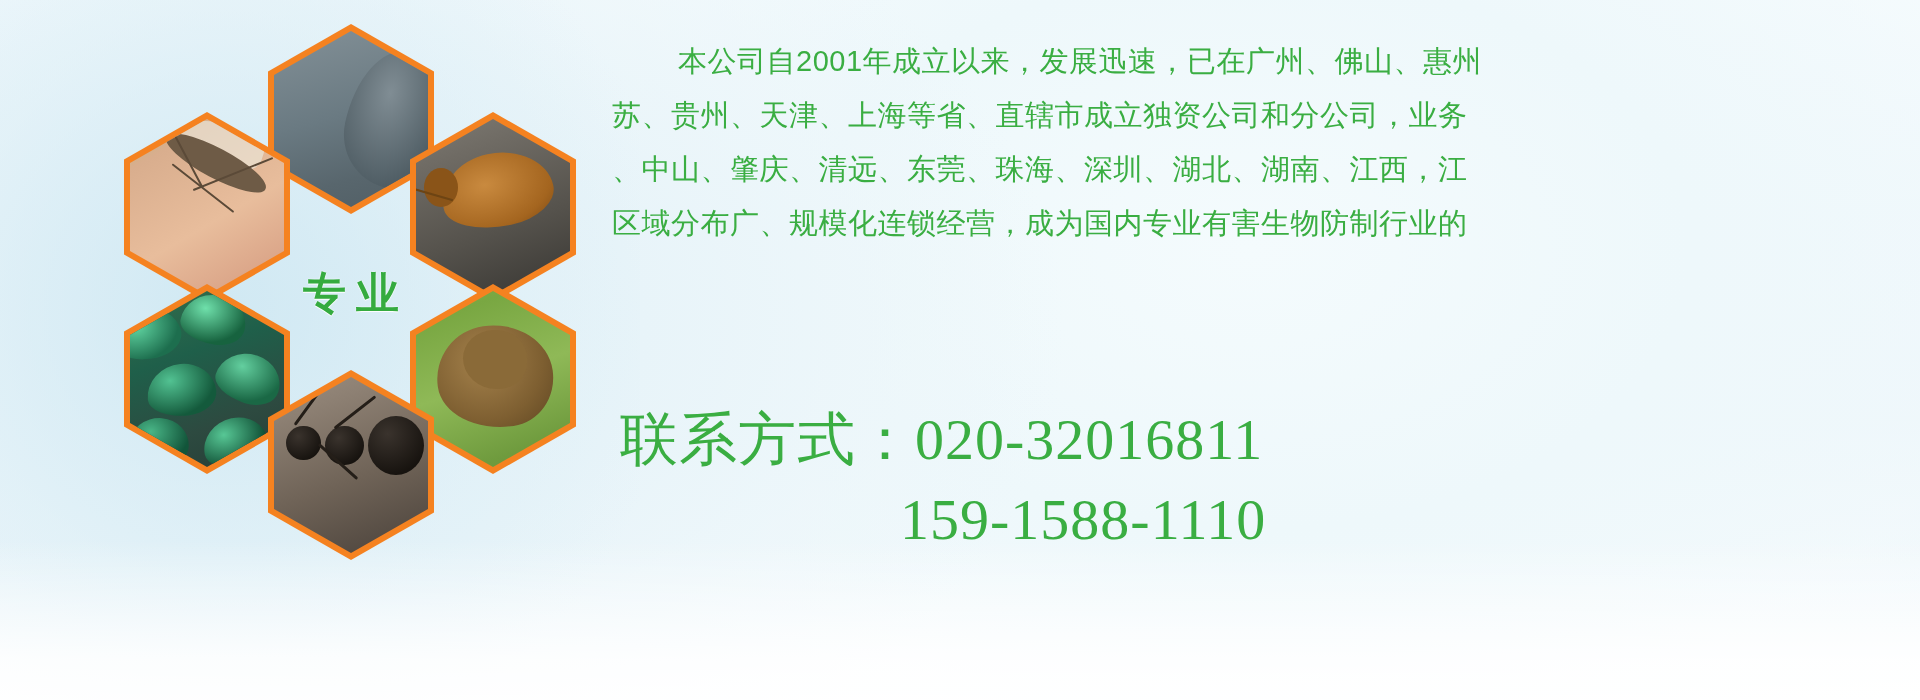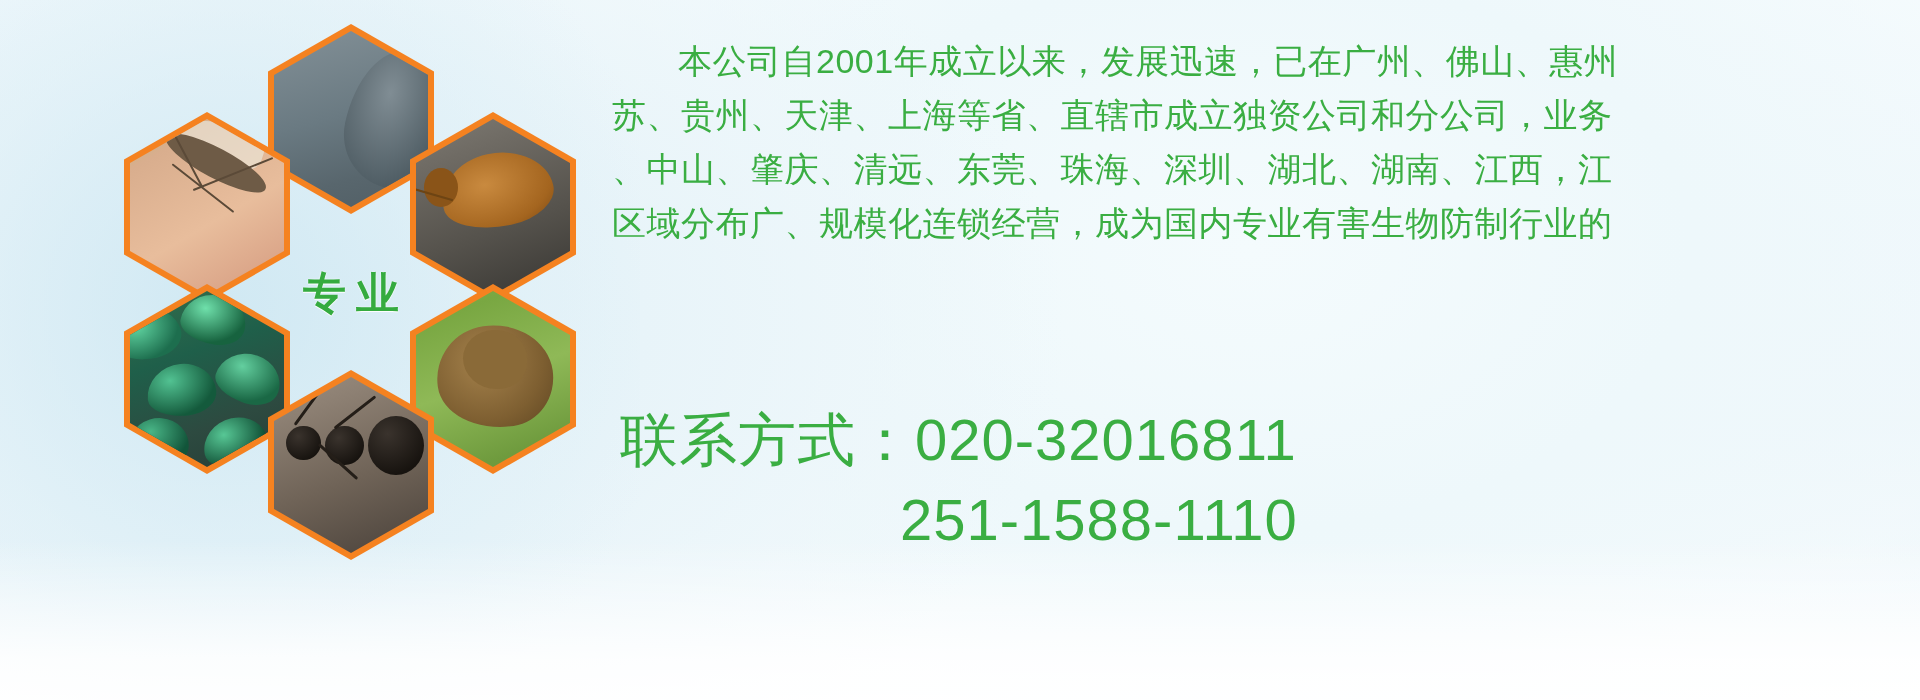--- a/index.html
+++ b/index.html
@@ -86,25 +86,25 @@
   
   .ant-seg{position:absolute;background:radial-gradient(circle at 35% 30%,#3a332d,#17130f 75%);border-radius:50%;}
   .ant-leg{position:absolute;background:#241e18;height:3px;border-radius:3px;}
   
   .bug-body{position:absolute;left:24%;top:28%;width:54%;height:42%;background:radial-gradient(ellipse at 42% 34%,#a5824c,#7e5f31 62%,#5f4622 100%);border-radius:46% 54% 40% 60%/52% 52% 48% 48%;transform:rotate(-8deg);}
   .bug-shield{position:absolute;left:36%;top:30%;width:30%;height:24%;background:#8a6a38;border-radius:50% 50% 46% 54%;}
 
   
   .copy{position:absolute;left:612px;top:34px;width:1268px;}
   .para{
-    color:#3aae42;font-size:34px;line-height:54px;font-weight:500;
+    color:#3aae42;font-size:29px;line-height:54px;font-weight:500;
     letter-spacing:0.5px;white-space:nowrap;
   }
   .para.indent{text-indent:66px;}
-  .contact{position:absolute;left:620px;top:400px;width:1280px;}
+  .contact{position:absolute;left:620px;top:400px;width:1280px;font-family:Liberation Serif, serif;}
   .contact-line{
     color:#3aae42;font-size:58px;line-height:80px;font-weight:500;letter-spacing:1px;white-space:nowrap;
   }
   .contact-line.second{padding-left:280px;}
 </style>
 </head>
 <body>
 
 <div class="banner">
   <div class="bg-soft-left"></div>
@@ -187,15 +187,15 @@
 
   <div class="copy">
     <div class="para indent">本公司自2001年成立以来，发展迅速，已在广州、佛山、惠州</div>
     <div class="para">苏、贵州、天津、上海等省、直辖市成立独资公司和分公司，业务</div>
     <div class="para">、中山、肇庆、清远、东莞、珠海、深圳、湖北、湖南、江西，江</div>
     <div class="para">区域分布广、规模化连锁经营，成为国内专业有害生物防制行业的</div>
   </div>
 
   <div class="contact">
     <div class="contact-line">联系方式：020-32016811</div>
-    <div class="contact-line second">251-1588-1110</div>
+    <div class="contact-line second">159-1588-1110</div>
   </div>
 </div>
 
 </body></html>

